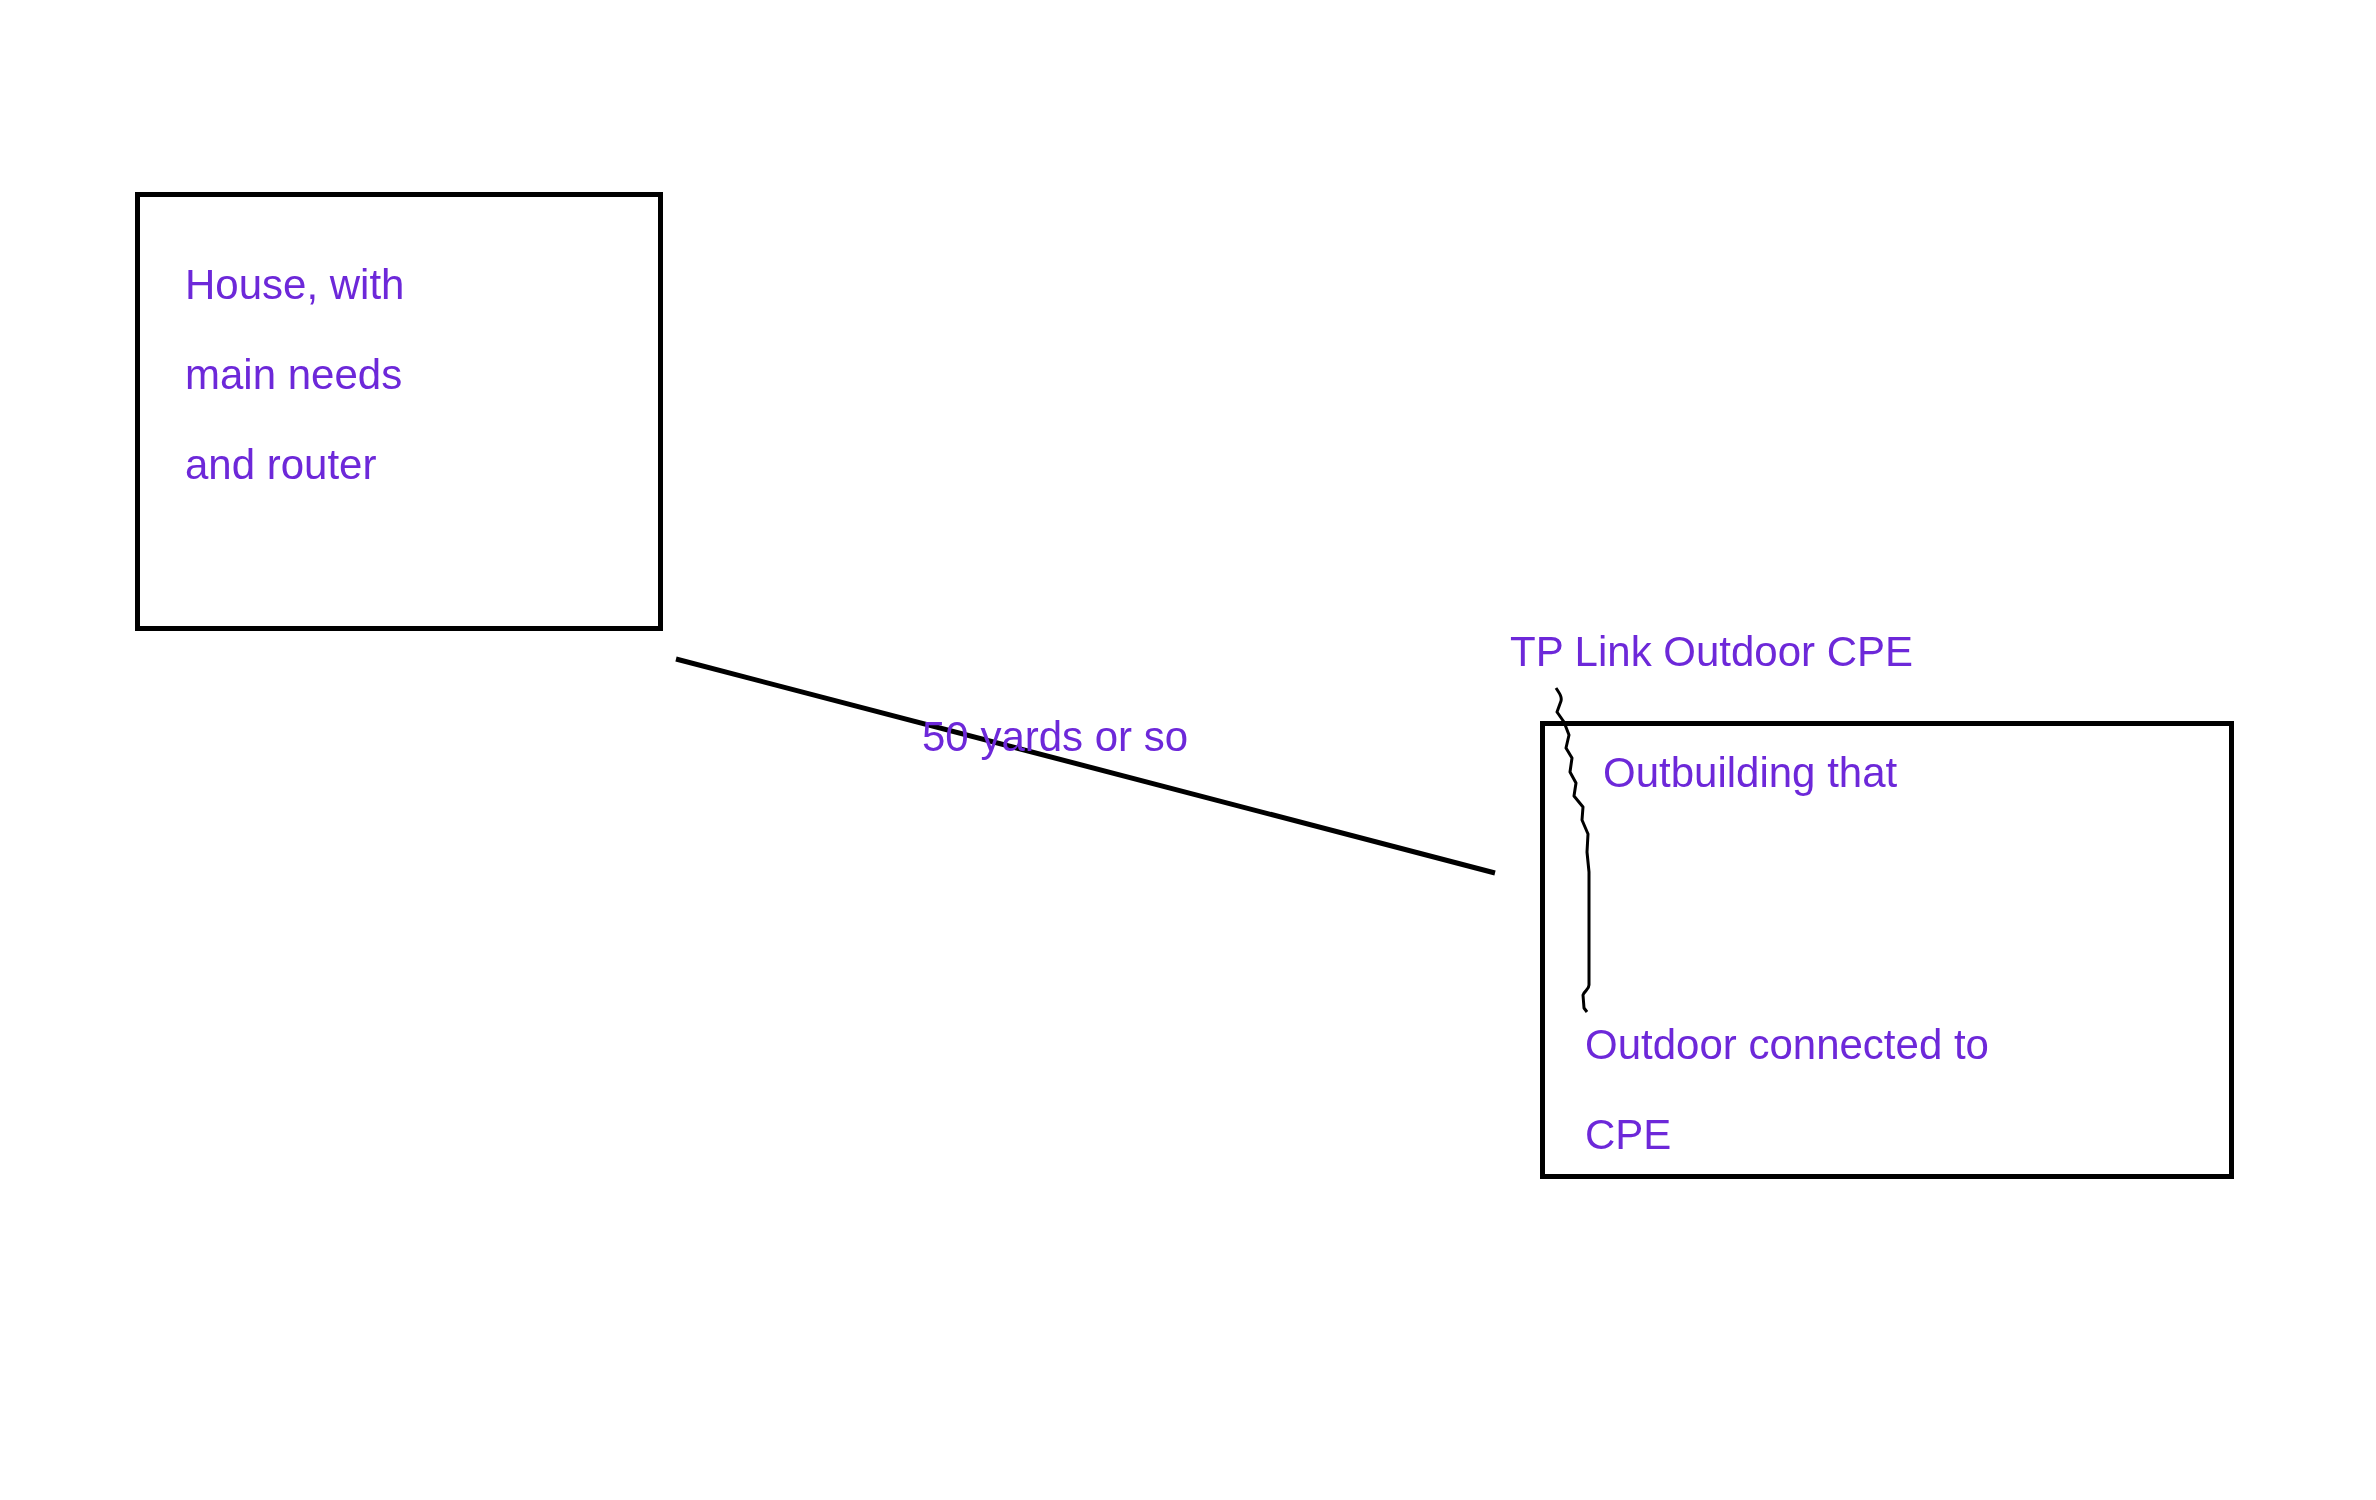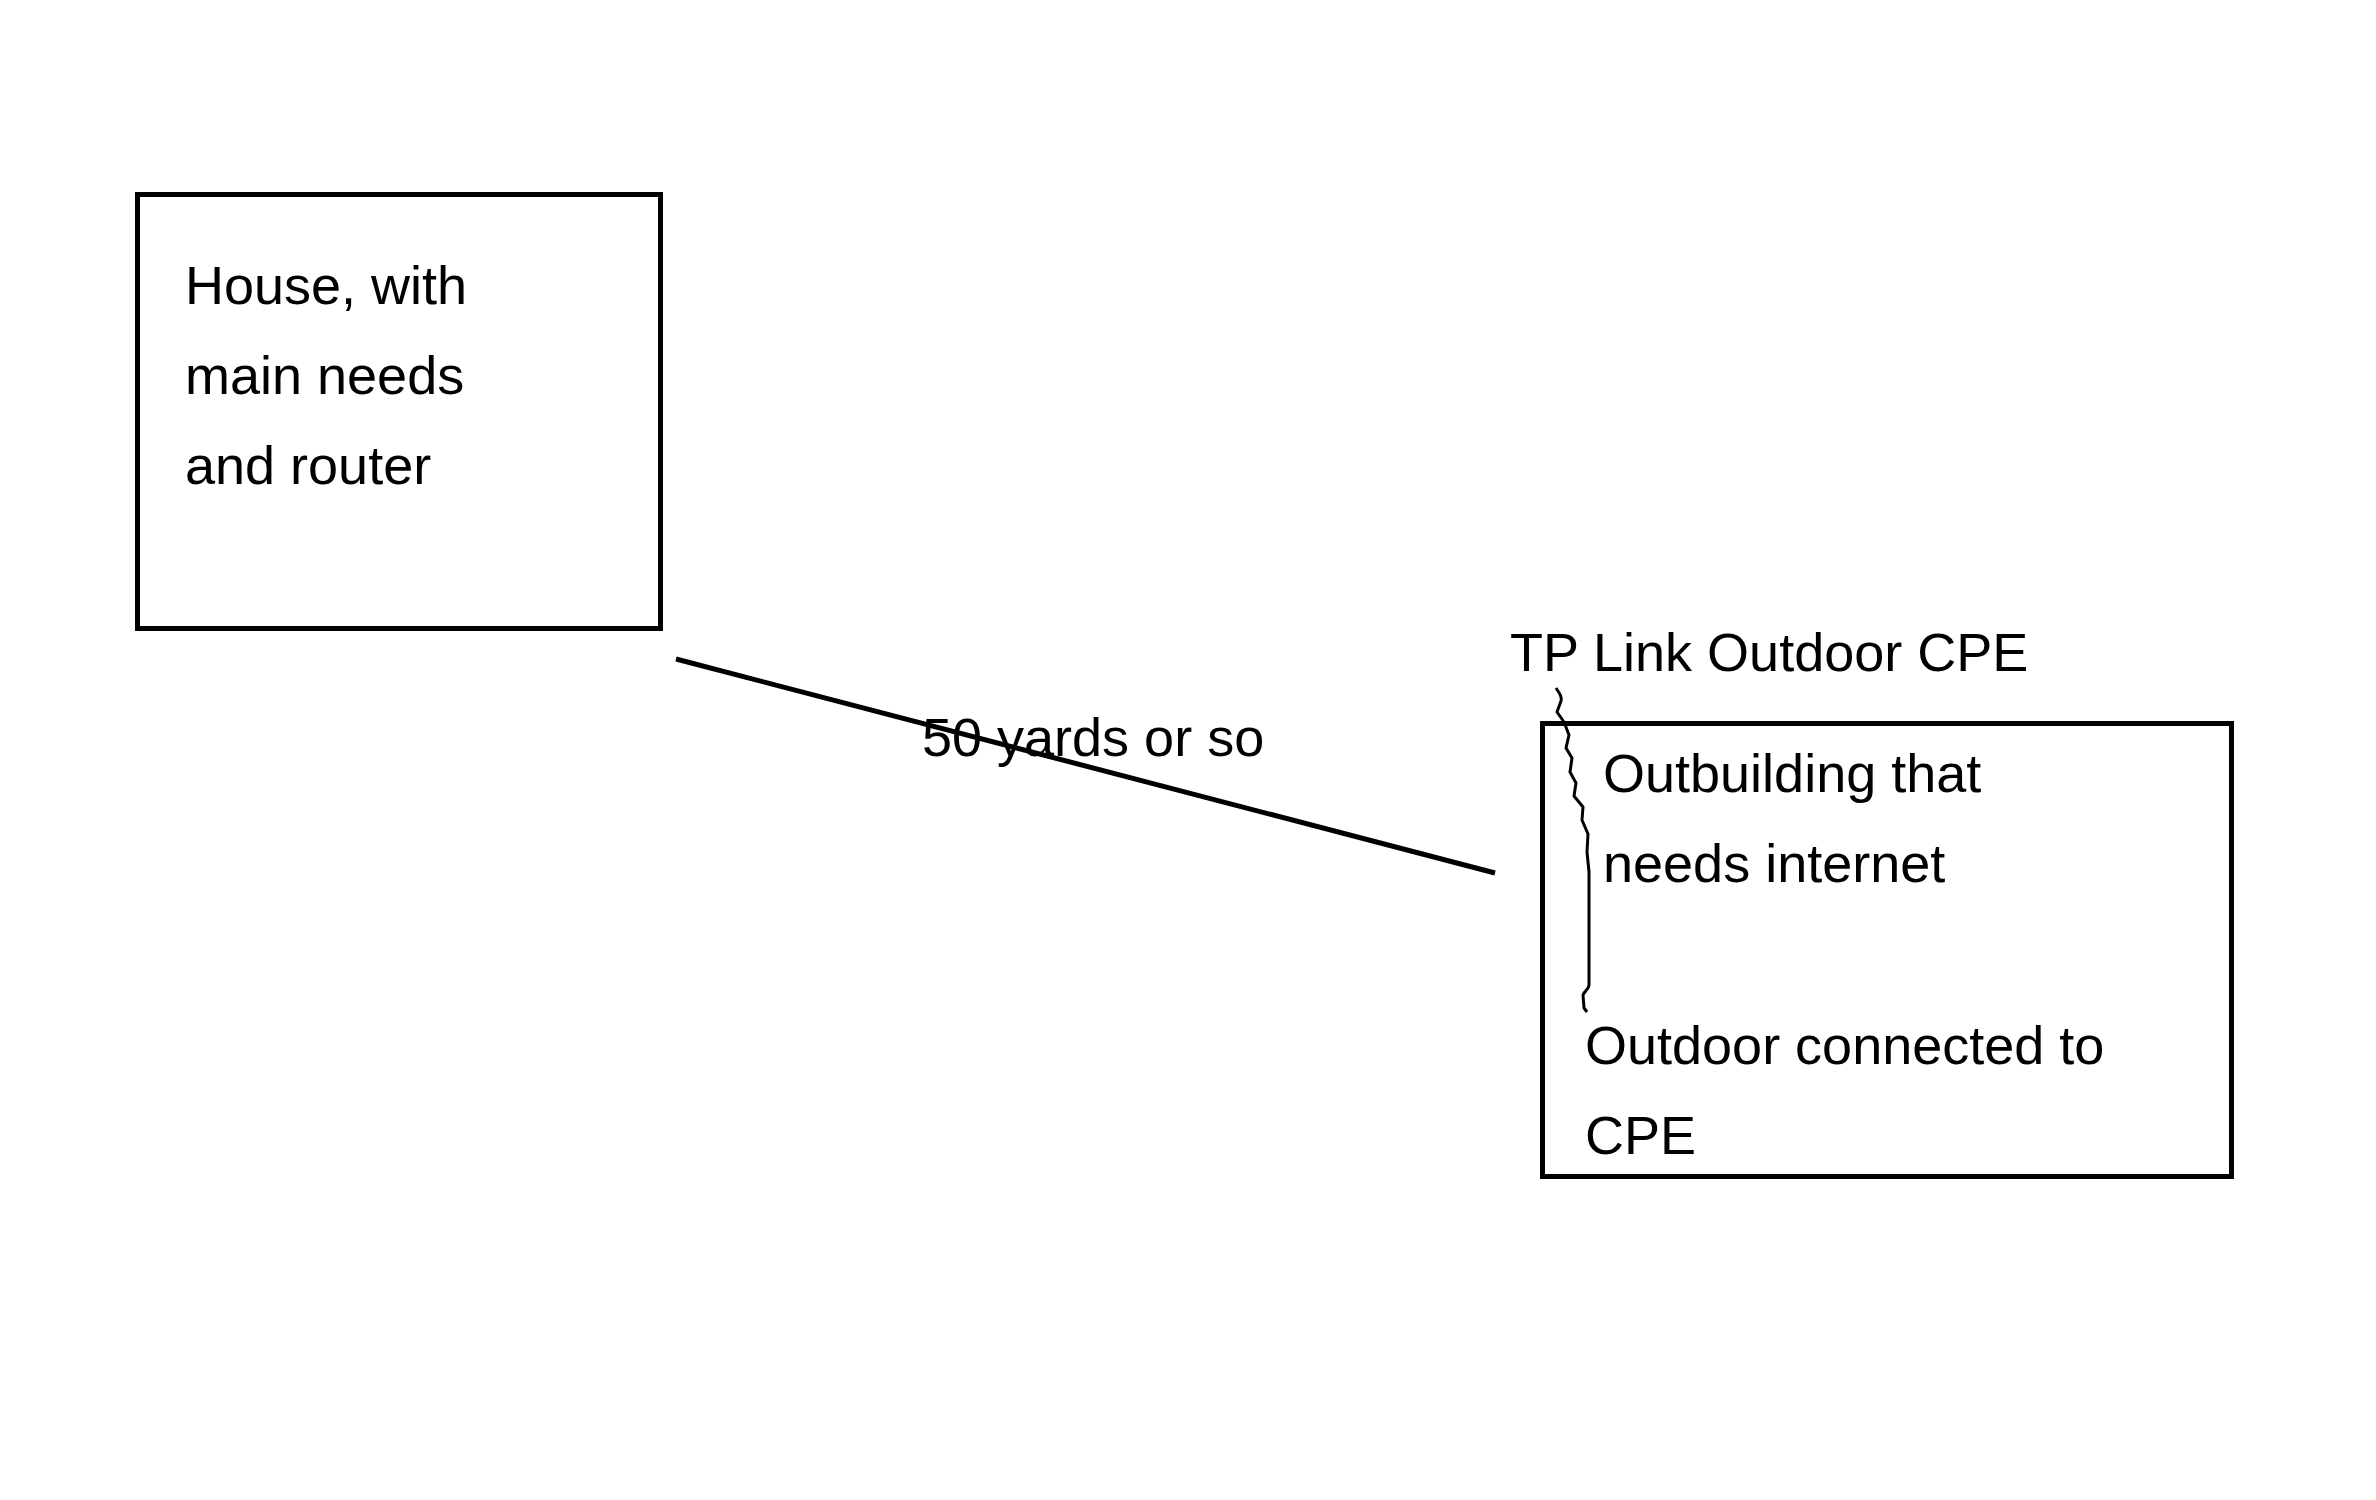--- a/index.html
+++ b/index.html
@@ -37,24 +37,24 @@
     height: 439px;
   }
   .outbuilding-box {
     left: 1540px;
     top: 721px;
     width: 694px;
     height: 458px;
   }
   .diagram-text {
     position: absolute;
-    font-size: 54px;
+    font-size: 42px;
     line-height: 90px;
     white-space: nowrap;
-    color: #000000;
+    color: #6d28d9;
   }
   .house-text {
     left: 185px;
     top: 240px;
   }
   .distance-label {
     left: 922px;
     top: 692px;
   }
   .cpe-label {
@@ -96,21 +96,20 @@
   </div>
 
   <div class="diagram-text distance-label">50 yards or so</div>
 
   <div class="diagram-text cpe-label">TP Link Outdoor CPE</div>
 
   <div class="node-box outbuilding-box"></div>
 
   <div class="diagram-text outbuilding-text-1">
     <div>Outbuilding that</div>
-    <div>needs internet</div>
   </div>
 
   <div class="diagram-text outbuilding-text-2">
     <div>Outdoor connected to</div>
     <div>CPE</div>
   </div>
 
 </div>
 
 </body></html>

